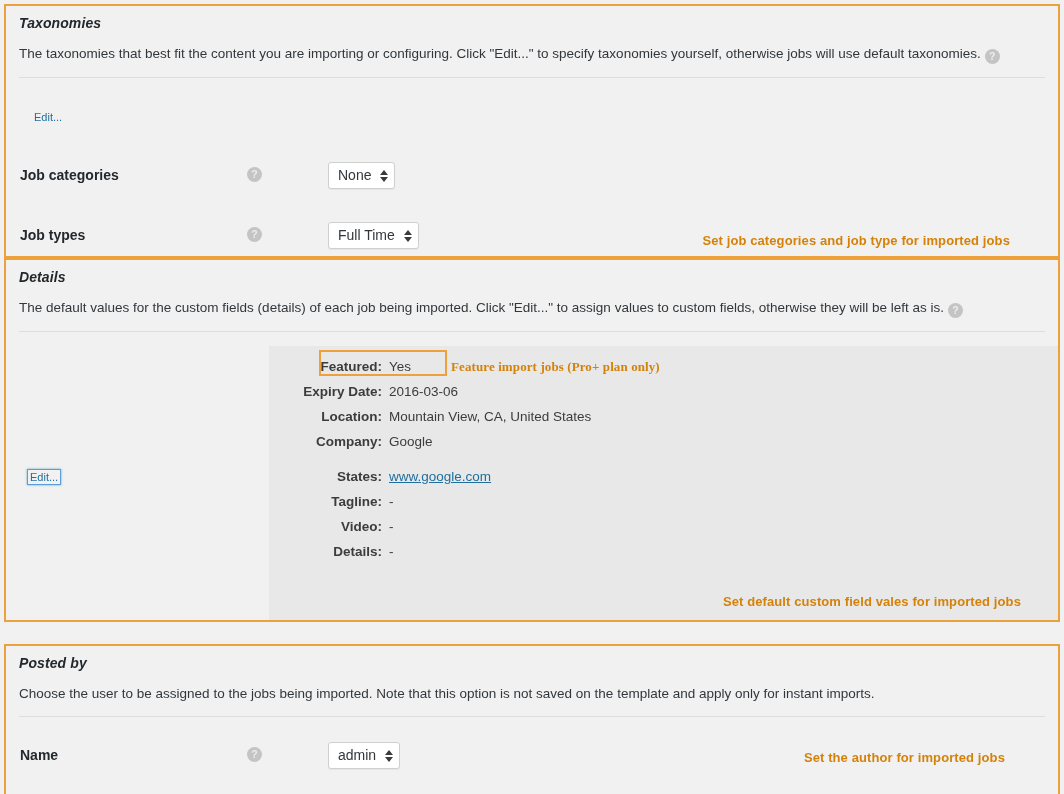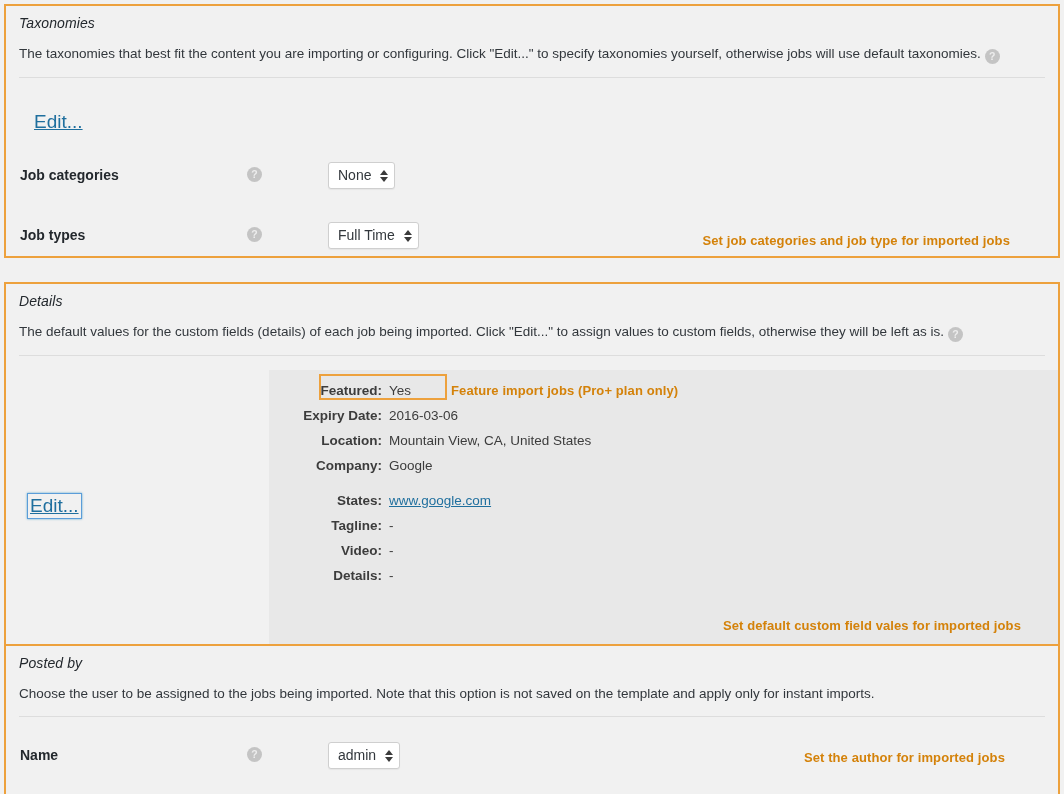--- a/index.html
+++ b/index.html
@@ -27,26 +27,26 @@
   
   .panel {
     position: absolute;
     left: 4px;
     right: 4px;
     box-sizing: border-box;
     background: #f1f1f1;
     border: 2px solid #eda13d;
   }
   #panel-taxonomies { top: 4px;   height: 254px; }
-  #panel-details    { top: 282px; height: 364px; }
+  #panel-details    { top: 258px; height: 364px; }
   #panel-postedby   { top: 644px; height: 166px; }
 
   .panel-title {
     font-style: italic;
-    font-weight: normal;
+    font-weight: bold;
     font-size: 14px;
     color: #23282d;
     padding: 9px 0 0 13px;
     letter-spacing: .1px;
   }
 
   .panel-desc {
     font-size: 13.5px;
     color: #32373c;
     padding: 14px 14px 0 13px;
@@ -131,23 +131,22 @@
     display: block;
     width: 0; height: 0;
     border-left: 4px solid transparent;
     border-right: 4px solid transparent;
   }
   .spin i.up   { border-bottom: 5px solid #3b3b3b; margin-bottom: 2px; }
   .spin i.down { border-top: 5px solid #3b3b3b; }
 
   
   .edit-link {
-    font-size: 19px;
+    font-size: 11px;
     color: #1f6f9e;
-    text-decoration: underline;
     cursor: pointer;
   }
   .edit-link-focus {
     outline: 1px solid #5b9dd9;
     box-shadow: 0 0 2px 1px rgba(30,140,190,.7);
     padding: 1px 2px;
     background: transparent;
   }
 
   
@@ -286,21 +285,21 @@
 
     <span class="edit-link edit-link-focus" style="position:absolute;left:22px;top:210px;">Edit...</span>
 
     <div class="detailbox">
       <div class="featured-box"></div>
       <div class="dgrid">
 
         <div class="drow">
           <span class="dlabel">Featured:</span>
           <span class="dvalue">Yes</span>
-          <span class="annot" style="position:static;margin-left:40px;line-height:21px;">Feature import jobs (Pro+ plan only)</span>
+          <span class="annot" style="position:static;margin-left:40px;line-height:21px;font-family:Liberation Serif, serif;">Feature import jobs (Pro+ plan only)</span>
         </div>
 
         <div class="drow">
           <span class="dlabel">Expiry Date:</span>
           <span class="dvalue">2016-03-06</span>
         </div>
 
         <div class="drow">
           <span class="dlabel">Location:</span>
           <span class="dvalue">Mountain View, CA, United States</span>

